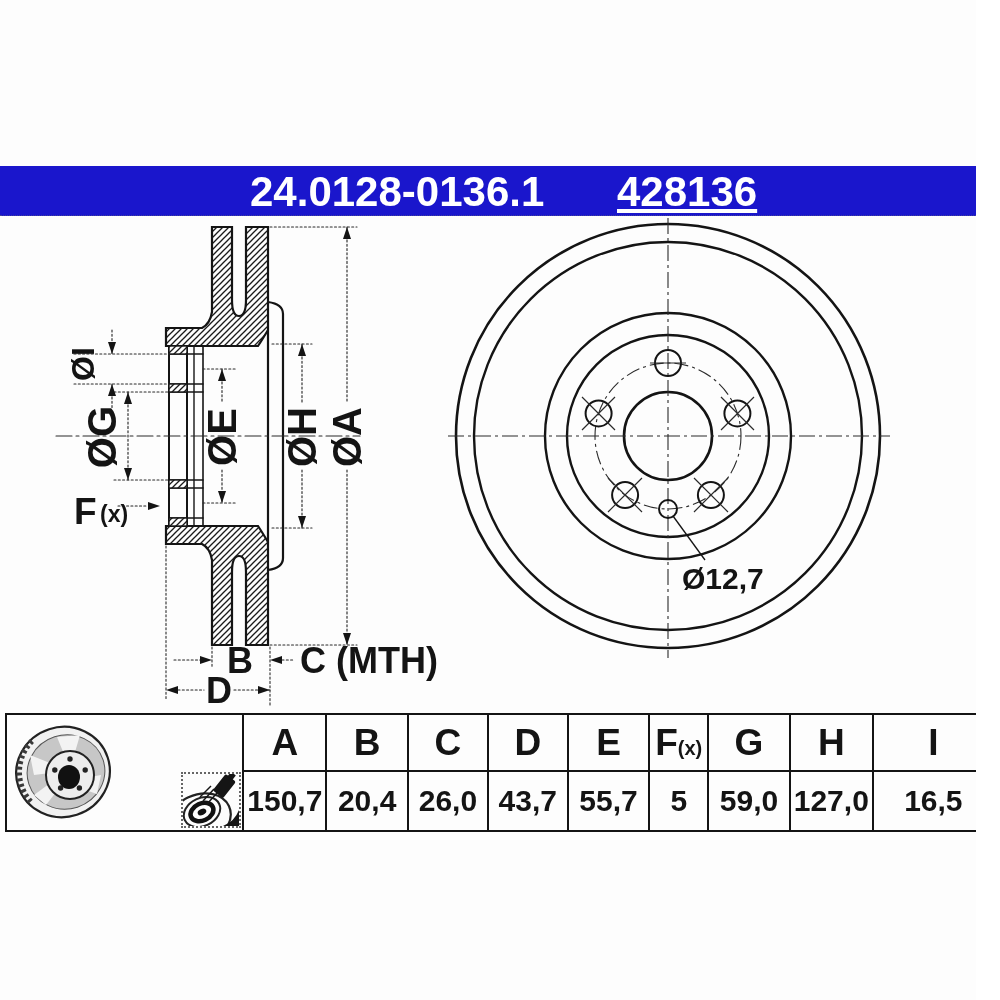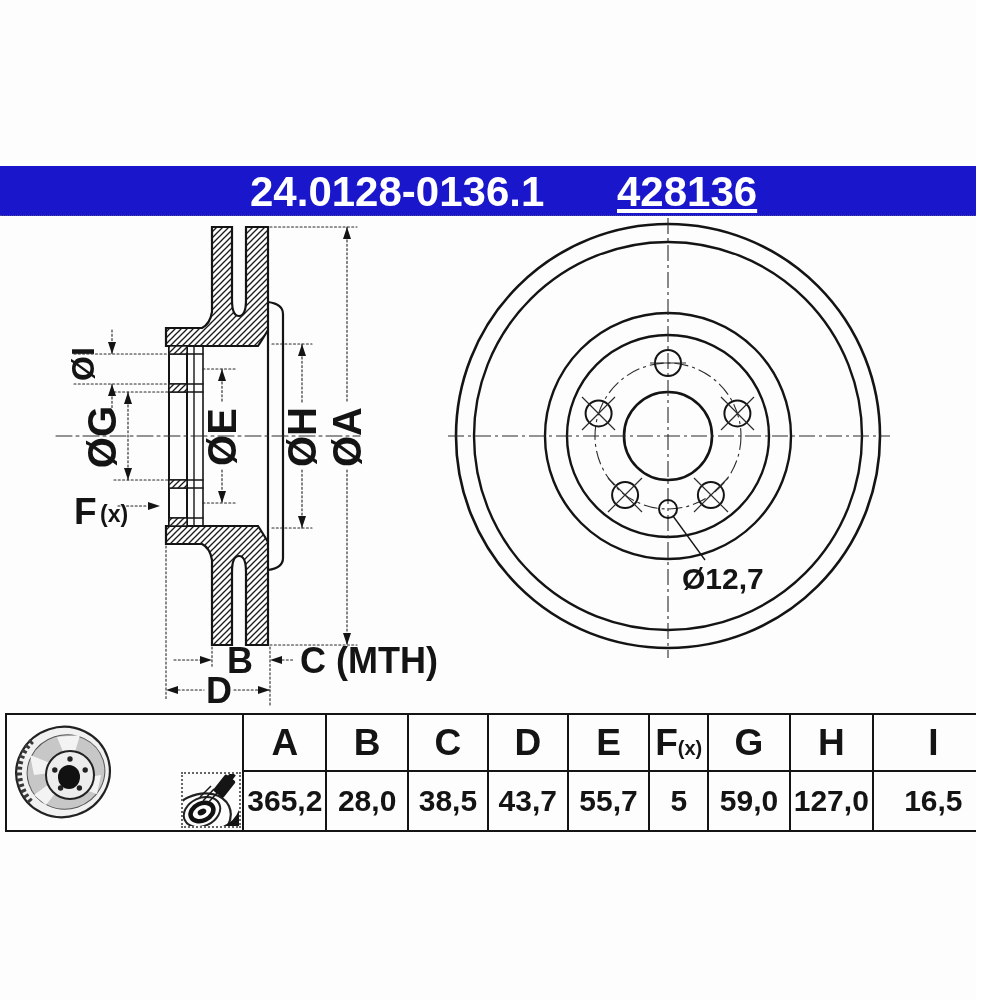--- a/index.html
+++ b/index.html
@@ -202,23 +202,23 @@
       <th style="width:79px;">B</th>
       <th style="width:77px;">C</th>
       <th style="width:77px;">D</th>
       <th style="width:79px;">E</th>
       <th style="width:56px;"><span>F</span><span class="fx-small">(x)</span></th>
       <th style="width:79px;">G</th>
       <th style="width:80px;">H</th>
       <th style="width:118px;">I</th>
     </tr>
     <tr>
-      <td class="val">365,2</td>
-      <td class="val">28,0</td>
-      <td class="val">38,5</td>
+      <td class="val">150,7</td>
+      <td class="val">20,4</td>
+      <td class="val">26,0</td>
       <td class="val">43,7</td>
       <td class="val">55,7</td>
       <td class="val">5</td>
       <td class="val">59,0</td>
       <td class="val">127,0</td>
       <td class="val">16,5</td>
     </tr>
   </tbody>
     </table>
 

